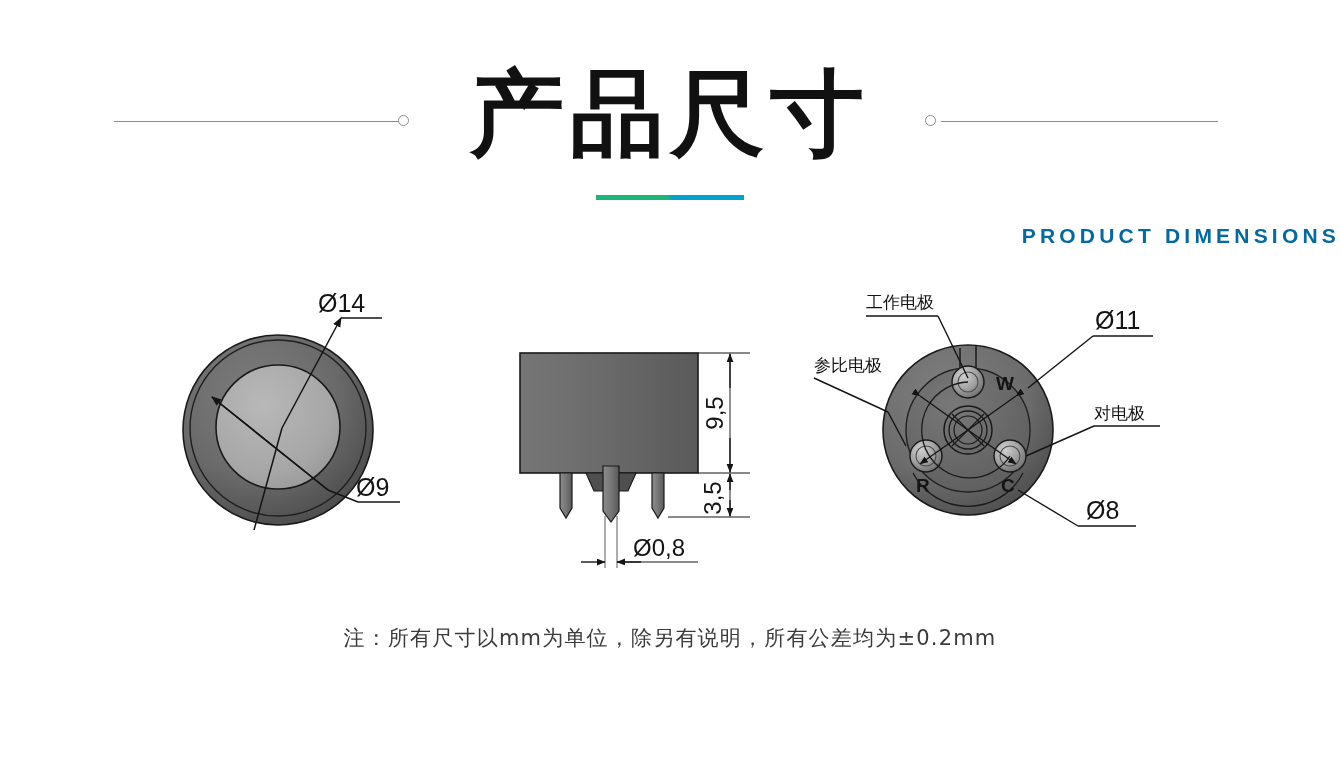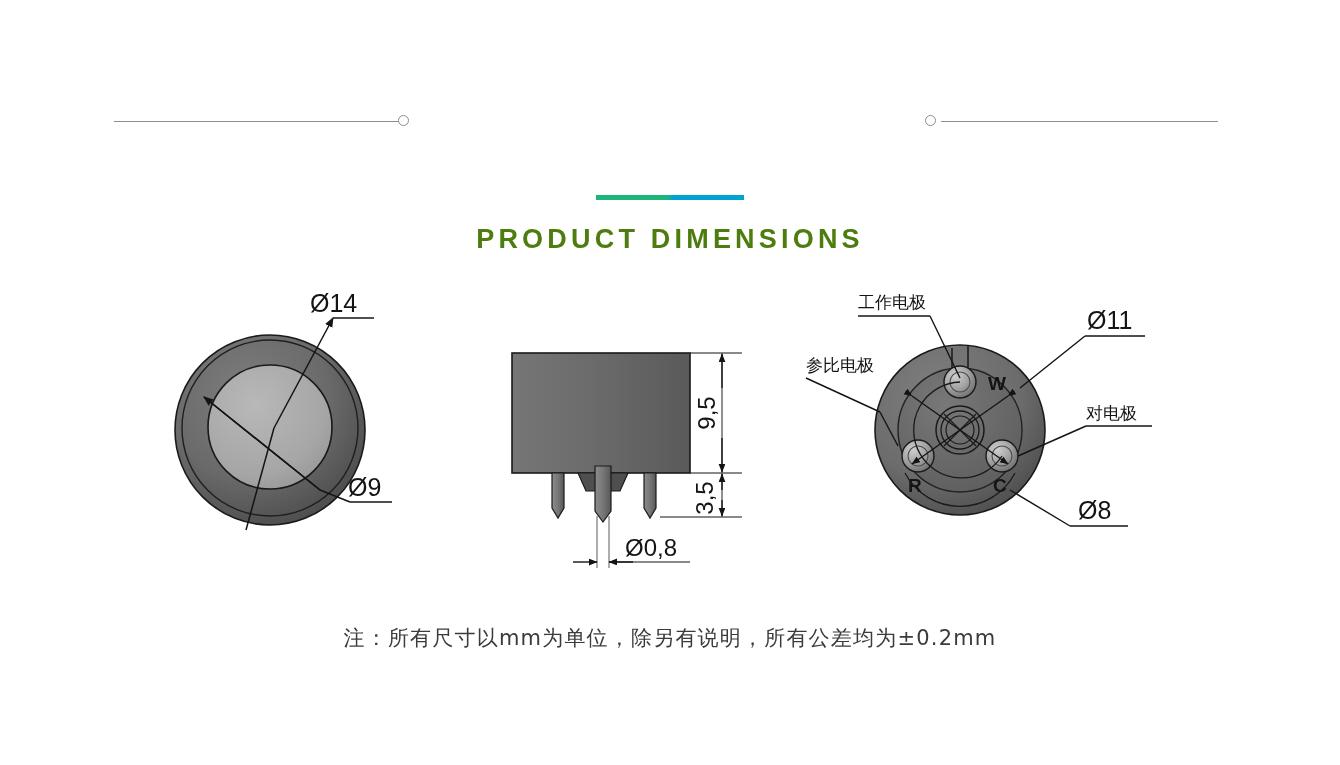--- a/index.html
+++ b/index.html
@@ -24,26 +24,26 @@
     position:absolute;left:0;top:62px;width:1340px;text-align:center;
     font-size:94px;line-height:104px;font-weight:bold;color:#111111;
     letter-spacing:6px;
     font-family:"DejaVu Sans","Liberation Sans",sans-serif;
   }
   .title-bar{
     position:absolute;left:596px;top:195px;width:148px;height:5px;
     background:linear-gradient(90deg,#1cb67b 0%,#1cb67b 48%,#00a3cf 52%,#00a3cf 100%);
   }
   .subtitle{
-    position:absolute;left:0;top:224px;width:1340px;text-align:center;
-    font-size:27px;font-weight:bold;color:#4d7c0f;letter-spacing:4.2px;
+    position:absolute;left:0;top:224px;width:1340px;text-align:right;
+    font-size:21px;font-weight:bold;color:#0369a1;letter-spacing:4.2px;
   }
 
   
-  .drawing{position:absolute;left:0;top:268px;width:1112px;height:340px;}
+  .drawing{position:absolute;left:8px;top:268px;width:1112px;height:340px;}
   .drawing svg{display:block;}
 
   
   .note{
     position:absolute;left:0;top:624px;width:1340px;text-align:center;
     font-size:21px;color:#3b3b3b;letter-spacing:1.2px;
     font-family:"DejaVu Sans","Liberation Sans",sans-serif;
   }
   .caption{
     position:absolute;left:0;top:691px;width:1340px;text-align:center;
@@ -56,20 +56,21 @@
 <body>
 
 <div id="stage">
 
   <div class="header">
     <div class="rule left"></div>
     <div class="rule-dot left"></div>
     <div class="rule right"></div>
     <div class="rule-dot right"></div>
 
+    <div class="title">产品尺寸</div>
     <div class="title-bar"></div>
     <div class="subtitle">PRODUCT DIMENSIONS</div>
   </div>
 
   <div class="drawing">
   <svg width="1340" height="340" viewBox="0 0 1340 340" xmlns="http://www.w3.org/2000/svg">
     <defs>
       <radialGradient id="gFront" cx="38%" cy="32%" r="78%">
         <stop offset="0%" stop-color="#7d7d7d"></stop>
         <stop offset="55%" stop-color="#6a6a6a"></stop>

